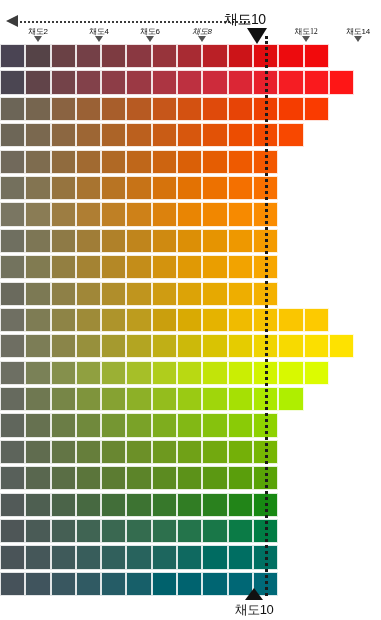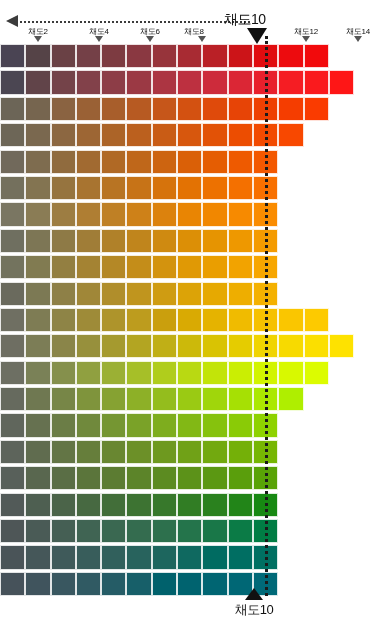--- a/index.html
+++ b/index.html
@@ -124,23 +124,23 @@
     <div class="left-arrow"></div>
     <div class="sat10-top-label">채도10</div>
     <div class="sat10-top-arrow"></div>
     <div id="col-labels">
         <div class="col-label" style="left: 38px;">채도2</div>
         <div class="col-arrow" style="left: 38px;"></div>
         <div class="col-label" style="left: 99px;">채도4</div>
         <div class="col-arrow" style="left: 99px;"></div>
         <div class="col-label" style="left: 150px;">채도6</div>
         <div class="col-arrow" style="left: 150px;"></div>
-        <div class="col-label" style="left: 194px;">채도8</div>
+        <div class="col-label" style="left: 202px; font-style: italic;">채도8</div>
         <div class="col-arrow" style="left: 202px;"></div>
-        <div class="col-label" style="left: 306px;">채도12</div>
+        <div class="col-label" style="left: 306px; font-family: Liberation Serif, serif;">채도12</div>
         <div class="col-arrow" style="left: 306px;"></div>
         <div class="col-label" style="left: 358px;">채도14</div>
         <div class="col-arrow" style="left: 358px;"></div>
       </div>
   </div>
 
   <div class="grid" id="grid">
       <div class="row"><div class="sw" title="#4a4453" style="background: rgb(74, 68, 83);"></div><div class="sw" title="#554347" style="background: rgb(85, 67, 71);"></div><div class="sw" title="#6a4145" style="background: rgb(106, 65, 69);"></div><div class="sw" title="#744047" style="background: rgb(116, 64, 71);"></div><div class="sw" title="#7d3b41" style="background: rgb(125, 59, 65);"></div><div class="sw" title="#8a3841" style="background: rgb(138, 56, 65);"></div><div class="sw" title="#97343b" style="background: rgb(151, 52, 59);"></div><div class="sw" title="#a82b33" style="background: rgb(168, 43, 51);"></div><div class="sw" title="#ba2026" style="background: rgb(186, 32, 38);"></div><div class="sw" title="#cc1418" style="background: rgb(204, 20, 24);"></div><div class="sw" title="#e00c0f" style="background: rgb(224, 12, 15);"></div><div class="sw" title="#ed0b0e" style="background: rgb(237, 11, 14);"></div><div class="sw" title="#f20a0c" style="background: rgb(242, 10, 12);"></div></div>
       <div class="row"><div class="sw" title="#4b4652" style="background: rgb(75, 70, 82);"></div><div class="sw" title="#614449" style="background: rgb(97, 68, 73);"></div><div class="sw" title="#744349" style="background: rgb(116, 67, 73);"></div><div class="sw" title="#82414a" style="background: rgb(130, 65, 74);"></div><div class="sw" title="#8d3d47" style="background: rgb(141, 61, 71);"></div><div class="sw" title="#9b3944" style="background: rgb(155, 57, 68);"></div><div class="sw" title="#ac3542" style="background: rgb(172, 53, 66);"></div><div class="sw" title="#bd3040" style="background: rgb(189, 48, 64);"></div><div class="sw" title="#cd2b3b" style="background: rgb(205, 43, 59);"></div><div class="sw" title="#db2635" style="background: rgb(219, 38, 53);"></div><div class="sw" title="#e8202c" style="background: rgb(232, 32, 44);"></div><div class="sw" title="#f51d23" style="background: rgb(245, 29, 35);"></div><div class="sw" title="#fa1a1d" style="background: rgb(250, 26, 29);"></div><div class="sw" title="#fe1616" style="background: rgb(254, 22, 22);"></div></div>
       <div class="row"><div class="sw" title="#6c6557" style="background: rgb(108, 101, 87);"></div><div class="sw" title="#76654f" style="background: rgb(118, 101, 79);"></div><div class="sw" title="#8a6341" style="background: rgb(138, 99, 65);"></div><div class="sw" title="#9a6135" style="background: rgb(154, 97, 53);"></div><div class="sw" title="#a85e2b" style="background: rgb(168, 94, 43);"></div><div class="sw" title="#b75a22" style="background: rgb(183, 90, 34);"></div><div class="sw" title="#c6561a" style="background: rgb(198, 86, 26);"></div><div class="sw" title="#d35111" style="background: rgb(211, 81, 17);"></div><div class="sw" title="#df4a0b" style="background: rgb(223, 74, 11);"></div><div class="sw" title="#e74406" style="background: rgb(231, 68, 6);"></div><div class="sw" title="#ee4002" style="background: rgb(238, 64, 2);"></div><div class="sw" title="#f53d00" style="background: rgb(245, 61, 0);"></div><div class="sw" title="#fa3b00" style="background: rgb(250, 59, 0);"></div></div>

